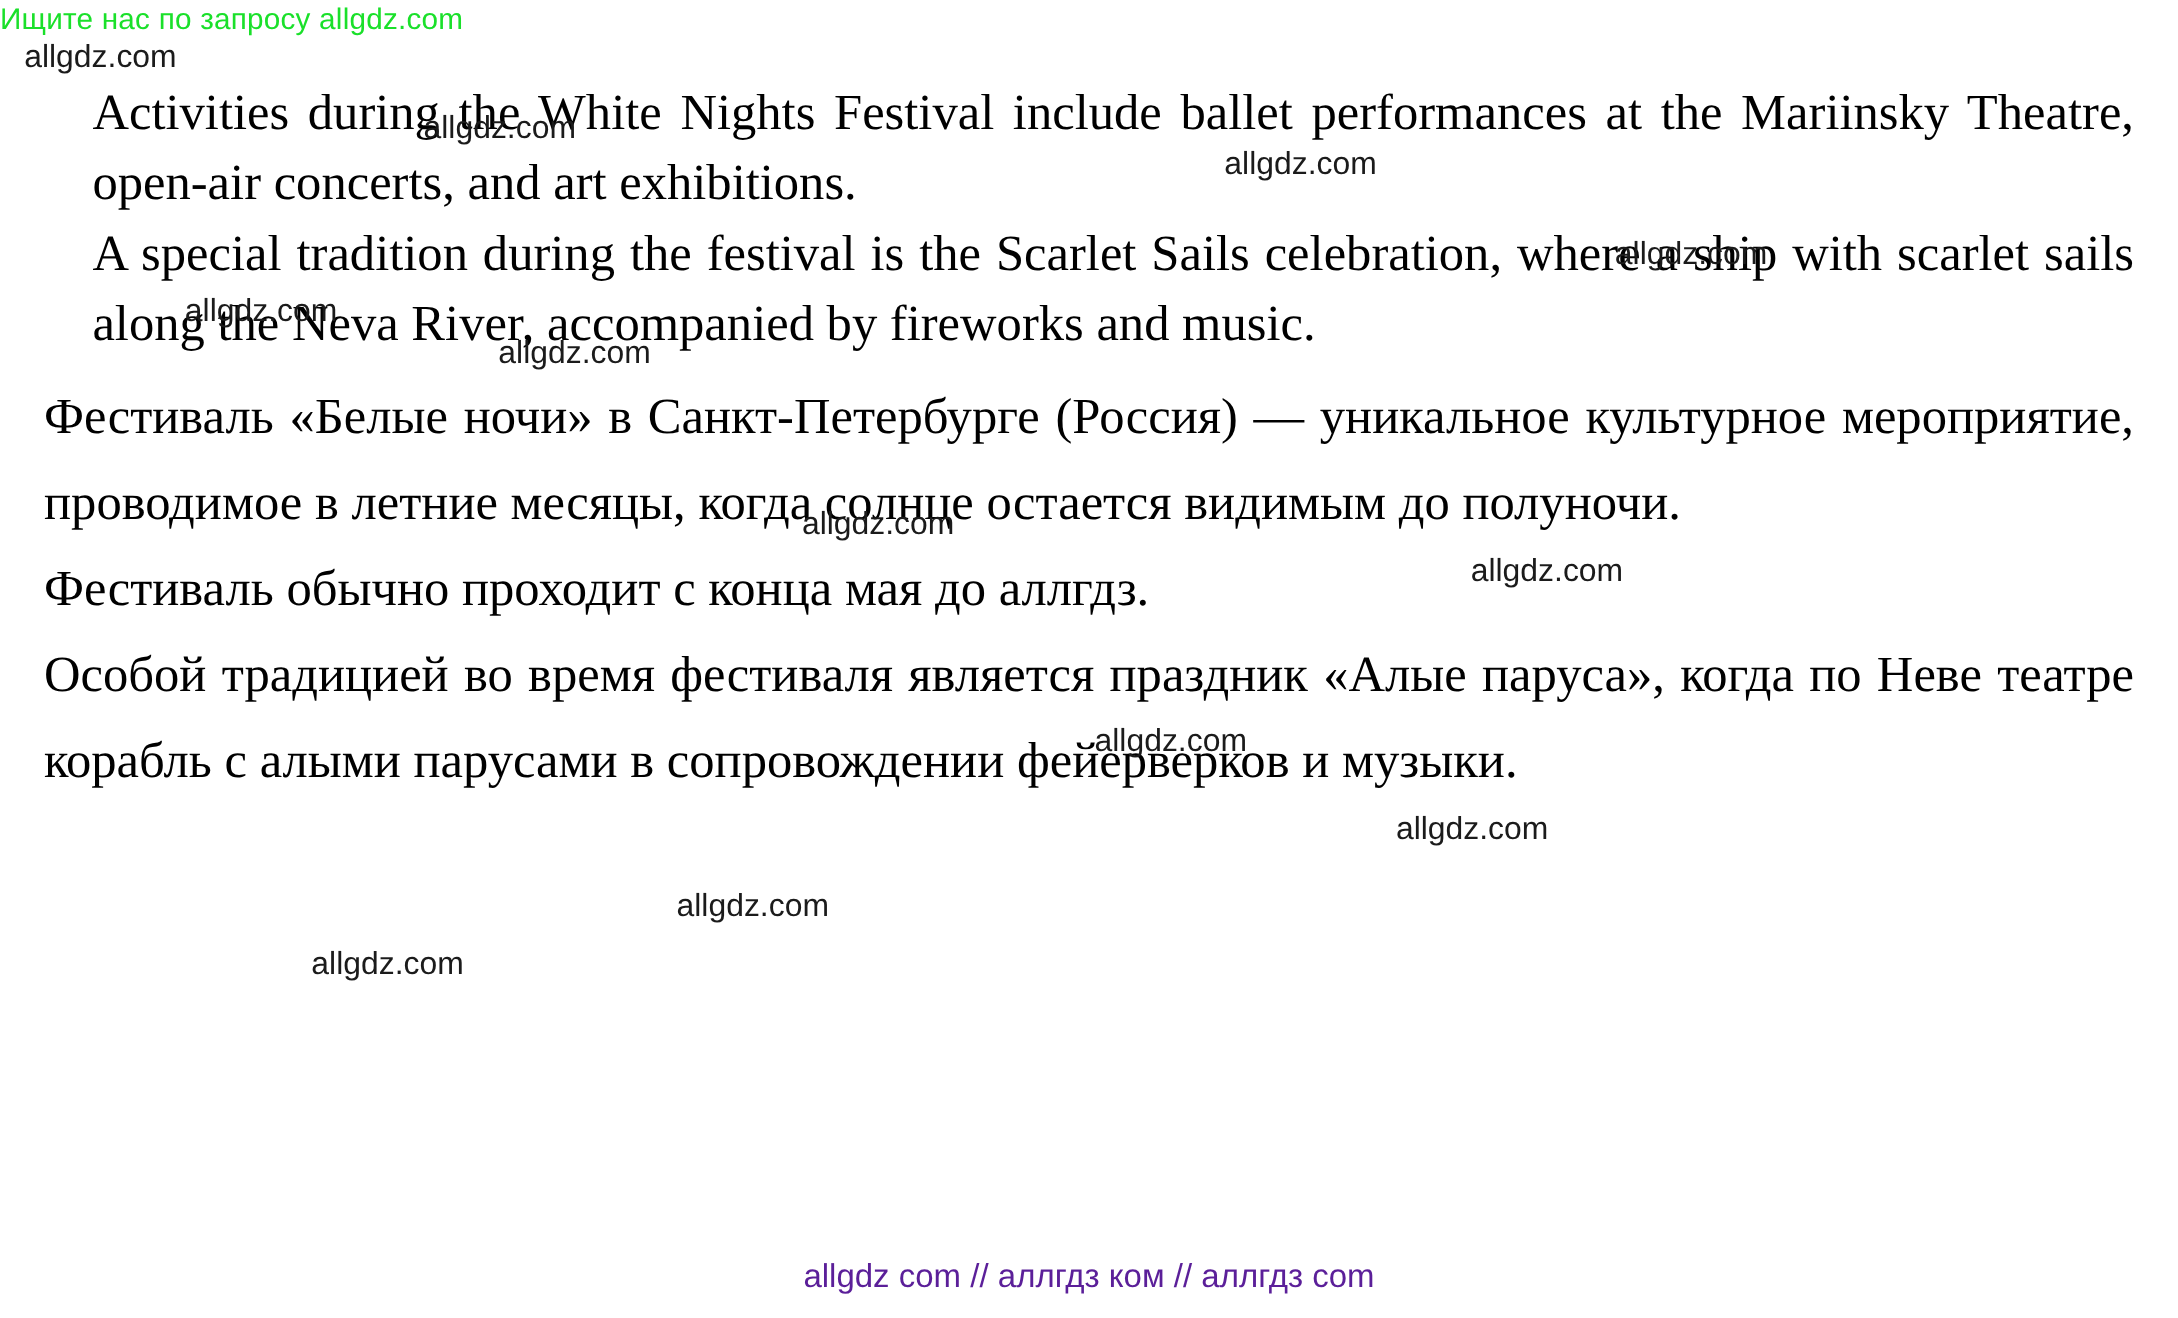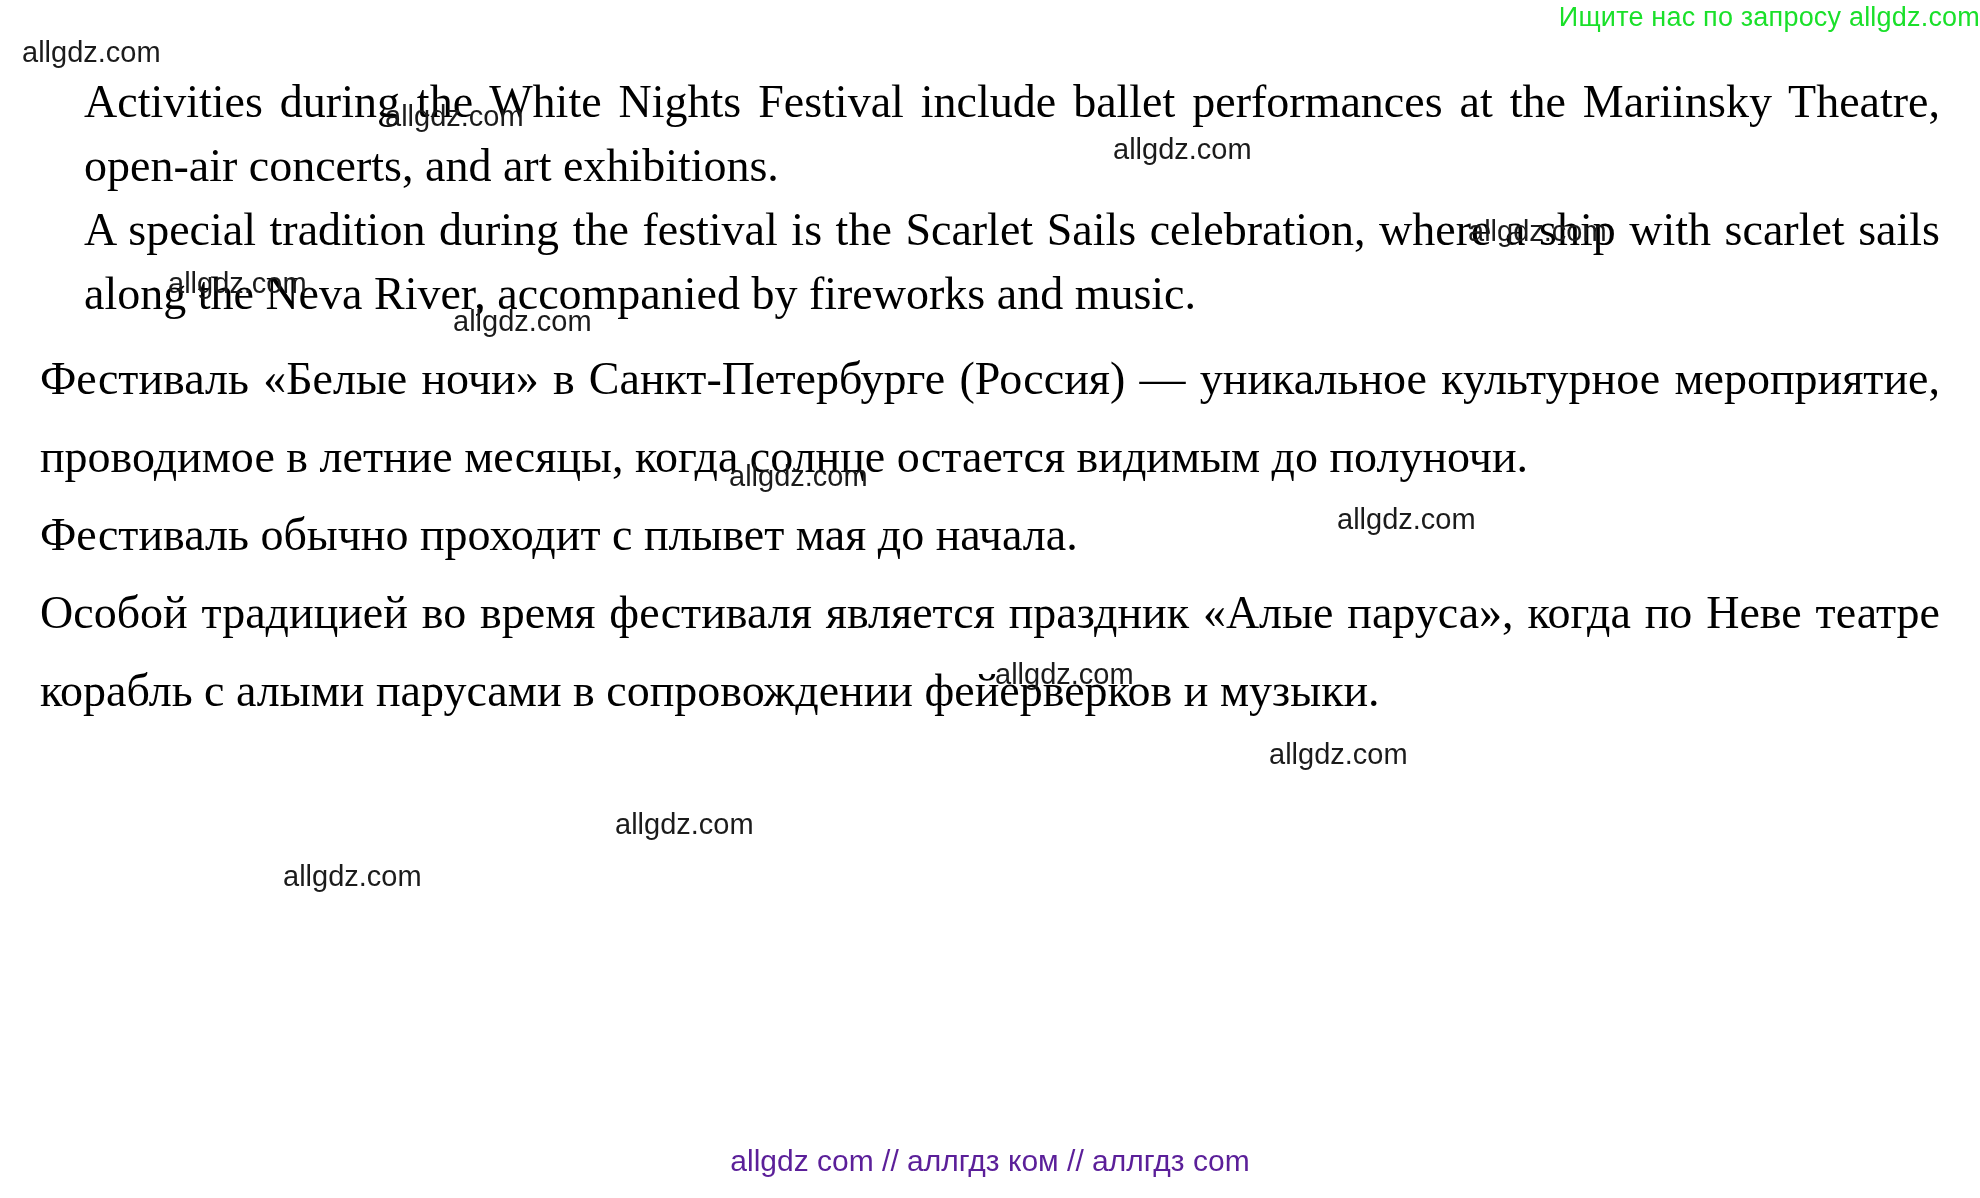--- a/index.html
+++ b/index.html
@@ -15,21 +15,21 @@
     font-family: "Liberation Serif", "DejaVu Serif", serif;
     color: #000000;
   }
 
   
   .top-banner {
     position: absolute;
     top: 2px;
     left: 0;
     width: 1980px;
-    text-align: right;
+    text-align: left;
     color: #1ae02a;
     font-family: "Liberation Sans", "DejaVu Sans", sans-serif;
     font-size: 27px;
     font-weight: 400;
     letter-spacing: 0.2px;
     white-space: nowrap;
   }
 
   
   .content {
@@ -113,21 +113,21 @@
 
 <div class="content">
 
   <div class="block-en">
     <p class="para en j j-none">Activities during the White Nights Festival include ballet performances at the Mariinsky Theatre, open-air concerts, and art exhibitions.</p>
     <p class="para en j j-none">A special tradition during the festival is the Scarlet Sails celebration, where a ship with scarlet sails along the Neva River, accompanied by fireworks and music.</p>
   </div>
 
   <div class="block-ru">
     <p class="para ru j-none">Фестиваль «Белые ночи» в Санкт-Петербурге (Россия) — уникальное культурное мероприятие, проводимое в летние месяцы, когда солнце остается видимым до полуночи.</p>
-    <p class="para ru j-none">Фестиваль обычно проходит с плывет мая до начала.</p>
+    <p class="para ru j-none">Фестиваль обычно проходит с конца мая до аллгдз.</p>
     <p class="para ru j-none">Особой традицией во время фестиваля является праздник «Алые паруса», когда по Неве театре корабль с алыми парусами в сопровождении фейерверков и музыки.</p>
   </div>
 
 </div>
 
 <div id="watermark-layer">
     <div class="wm" style="left: 22px; top: 36px; color: rgb(27, 27, 27);">allgdz.com</div>
     <div class="wm" style="left: 385px; top: 100px; color: rgb(27, 27, 27);">allgdz.com</div>
     <div class="wm" style="left: 1113px; top: 133px; color: rgb(27, 27, 27);">allgdz.com</div>
     <div class="wm" style="left: 1468px; top: 215px; color: rgb(27, 27, 27);">allgdz.com</div>

